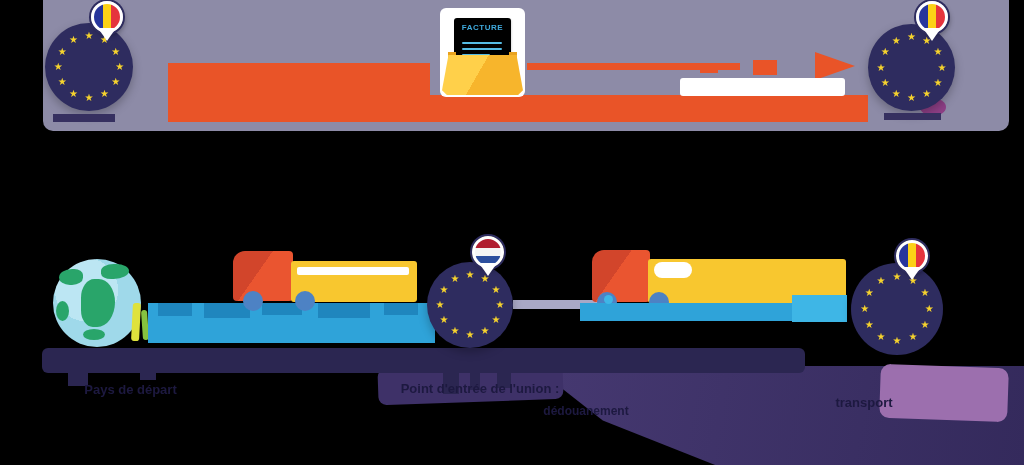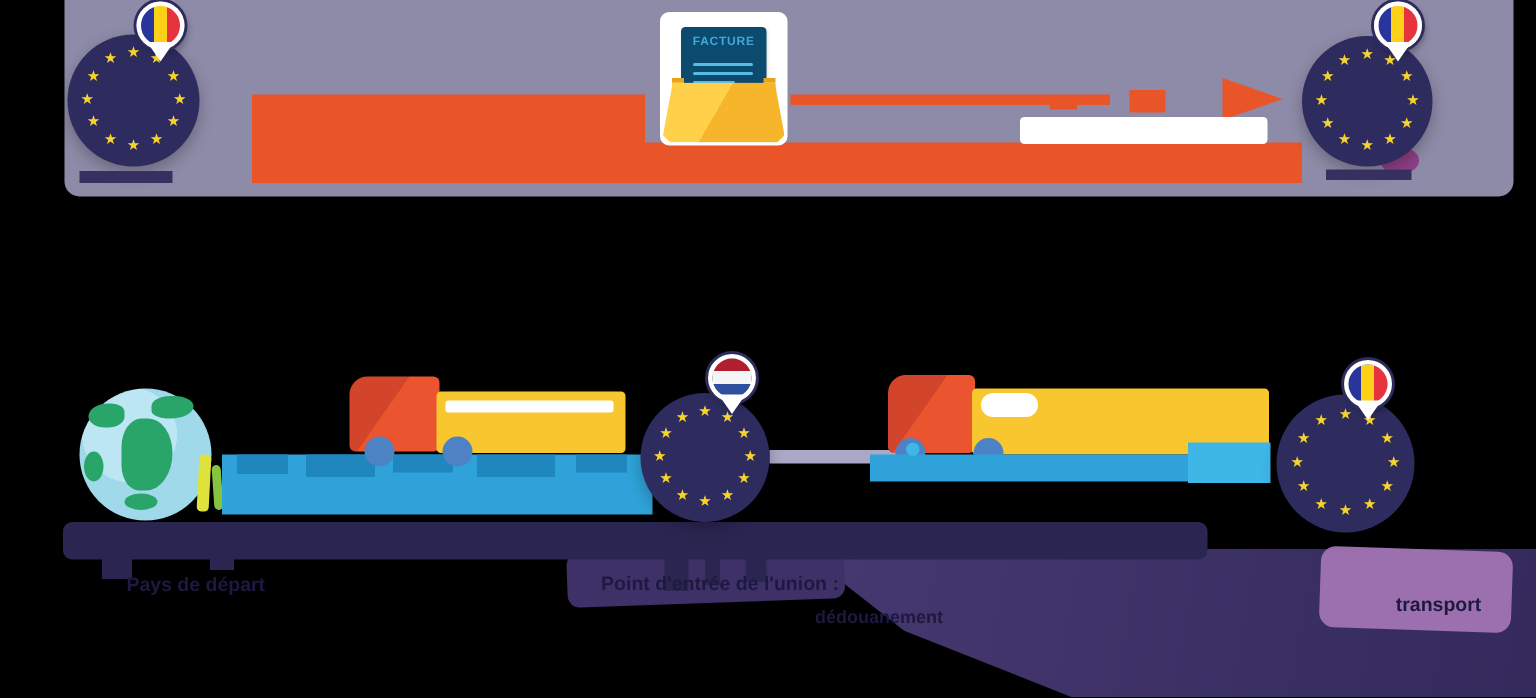--- a/index.html
+++ b/index.html
@@ -32,21 +32,21 @@
   
   .pin{width:26px;height:26px;border-radius:50%;border:3px solid #fff;
        box-shadow:0 0 0 2px #2E2C5F,2px 3px 5px rgba(0,0,0,.3);z-index:6;}
   .pin::after{content:"";position:absolute;left:50%;top:24px;transform:translateX(-50%);
        width:0;height:0;border:9px solid transparent;border-top:13px solid #fff;}
   .flag-ro{background:linear-gradient(90deg,#27359C 0 33.3%,#FCD116 33.3% 66.6%,#E5343D 66.6%);}
   .flag-nl{background:linear-gradient(180deg,#B01E30 0 33.3%,#F5F5F5 33.3% 66.6%,#2D4F9E 66.6%);}
 
   
   .fact-card{left:440px;top:8px;width:85px;height:89px;background:#fff;border-radius:6px;}
-  .fact-paper{left:14px;top:10px;width:57px;height:54px;background:#0c4a6e;border-radius:3px;
+  .fact-paper{left:14px;top:10px;width:57px;height:54px;background:#000000;border-radius:3px;
        box-shadow:1px 1px 2px rgba(0,0,0,.12);}
   .fact-title{left:0;top:5px;width:100%;text-align:center;font-size:8px;font-weight:700;
        letter-spacing:.5px;color:#3FA9DC;}
   .fact-line{height:2px;background:#56BCE4;border-radius:1px;}
   .fact-acc{width:8px;height:28px;background:repeating-linear-gradient(180deg,#E9A21F 0 3px,#F7BC33 3px 6px);}
   .fact-folder{left:2px;top:47px;width:81px;height:40px;
        background:linear-gradient(120deg,#FFD04A 0 45%,#F7B52C 45%);
        clip-path:polygon(8% 0,92% 0,100% 88%,94% 100%,6% 100%,0 88%);}
 
   
@@ -209,15 +209,15 @@
       <span class="st9">★</span>
       <span class="st10">★</span>
       <span class="st11">★</span>
       <span class="st12">★</span>
   </div>
   <div class="abs pin flag-ro" style="left:896px;top:240px;"></div>
 
   <div class="abs lbl" style="left:385px;top:381px;width:190px;">Point d'entrée de l'union :</div>
   <div class="abs lbl" style="left:58px;top:382px;width:145px;">Pays de départ</div>
   <div class="abs lbl lbl-sm" style="left:536px;top:404px;width:100px;">dédouanement</div>
-  <div class="abs lbl" style="left:899px;top:395px;width:120px;">transport</div>
+  <div class="abs lbl" style="left:804px;top:395px;width:120px;">transport</div>
 
 </div>
 
 </body></html>

